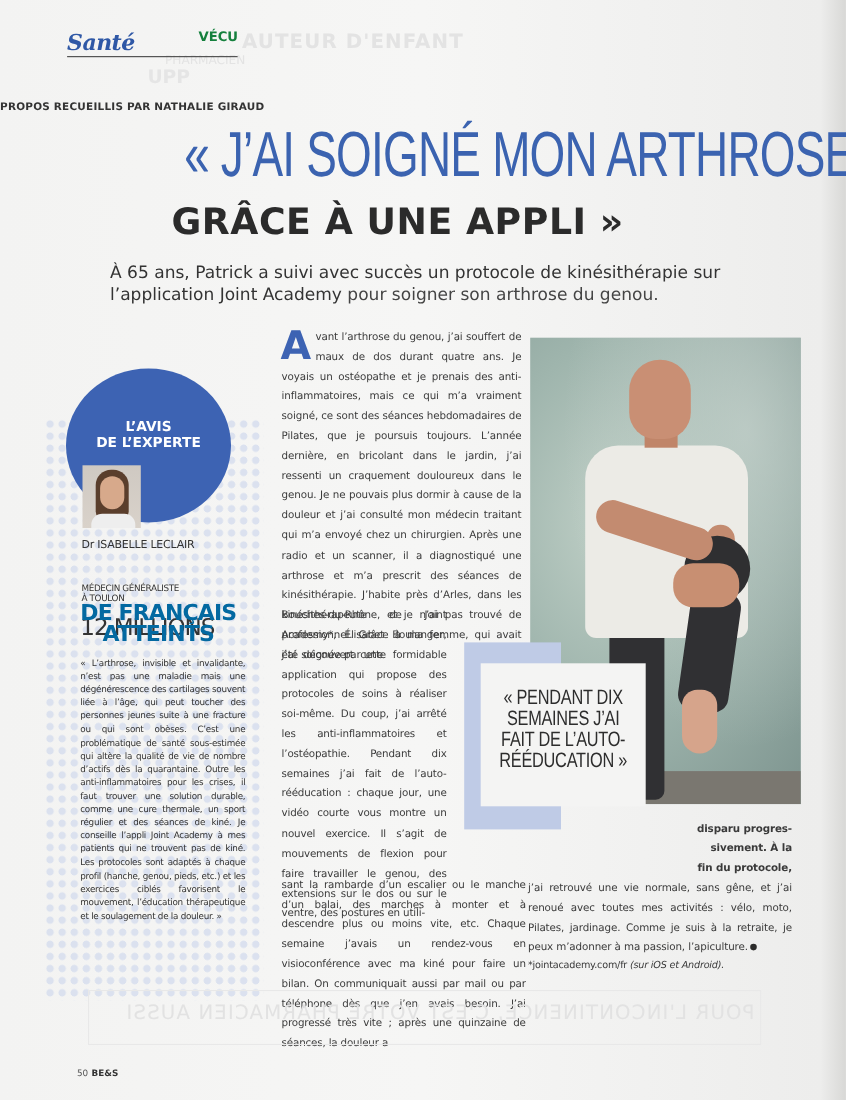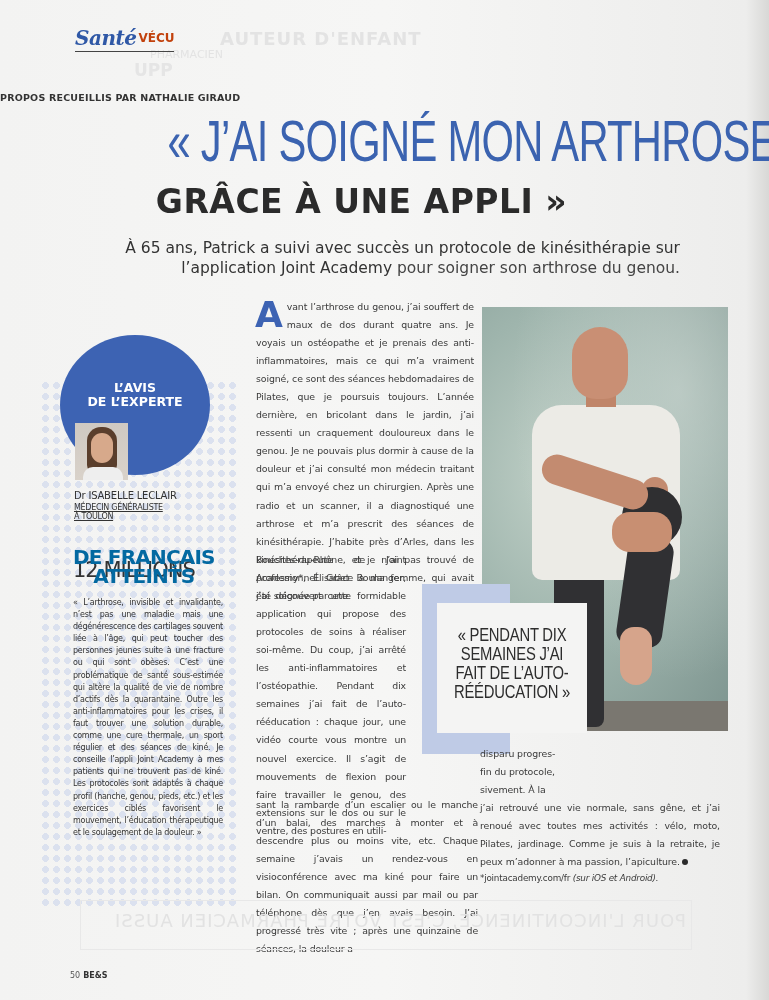--- a/index.html
+++ b/index.html
@@ -8,53 +8,53 @@
     background: #f4f4f3;
     font-family: "DejaVu Sans", sans-serif;
     color: #333;
   }
   .page-shade { position: absolute; inset: 0;
     background: linear-gradient(90deg, #f3f3f2 0%, #f6f6f5 50%, #ededec 97%, #d8d8d6 100%); }
   .ghost-top { position: absolute; left: 220px; top: 28px; font: bold 18px "DejaVu Sans", sans-serif; color: #e3e3e3; letter-spacing: 1px; }
   .ghost-top2 { position: absolute; left: 150px; top: 48px; font: 11px "DejaVu Sans", sans-serif; color: #e3e3e3; }
   .ghost-top3 { position: absolute; left: 134px; top: 60px; font: bold 17px "DejaVu Sans", sans-serif; color: #e5e5e5; }
 
-  .rubric { position: absolute; left: 75px; top: 26px; display: flex; align-items: center;
-    border-bottom: 1.5px solid #444; padding-bottom: 1px; }
+  .rubric { position: absolute; left: 61px; top: 26px; display: flex; align-items: flex-start;
+    border-bottom: 1.5px solid #444; padding-bottom: 1px; gap: 40px; }
   .rubric-main { font: italic bold 20px "DejaVu Serif", serif; color: #2f58a6; letter-spacing: -0.5px; }
-  .rubric-sub { font: bold 12px "DejaVu Sans", sans-serif; color: #c2410c; margin-left: 2px; }
+  .rubric-sub { font: bold 12px "DejaVu Sans", sans-serif; color: #15803d; margin-left: 18px; }
 
   .byline { position: absolute; left: 0; width: 769px; top: 92px; text-align: left;
     font: bold 9.5px "DejaVu Sans", sans-serif; color: #333; letter-spacing: 0.2px; }
 
   .title1 { position: absolute; left: 82px; top: 112px; width: 610px; text-align: center;
     font: 58px "Liberation Sans Narrow", "Liberation Sans", sans-serif; color: #3b63b0;
     transform: scaleX(0.72); transform-origin: center; white-space: nowrap; line-height: 1; letter-spacing: -1px; }
   .title2 { position: absolute; left: 0; width: 723px; top: 185px; text-align: center;
     font: bold 33px "DejaVu Sans", sans-serif; color: #2b2b2b; letter-spacing: 0.5px; line-height: 1; }
 
-  .standfirst { position: absolute; left: 100px; width: 580px; top: 238px; text-align: right;
+  .standfirst { position: absolute; left: 100px; width: 580px; top: 238px; text-align: left;
     font: 15.5px "DejaVu Sans", sans-serif; color: #333; line-height: 20px; }
   .standfirst .reg { color: #444; }
 
   
   .dots { position: absolute; left: 40px; top: 380px; width: 200px; height: 530px;
     background-image: radial-gradient(circle, #d8dfee 3.2px, transparent 3.6px);
     background-size: 11px 11px; opacity: 0.9; }
   .expert-circle { position: absolute; left: 60px; top: 335px; width: 150px; height: 140px; border-radius: 50%;
     background: #3d63b3; }
   .expert-label { position: absolute; left: 60px; top: 381px; width: 150px; text-align: center;
     font: bold 12.5px "DejaVu Sans", sans-serif; color: #fff; line-height: 14px; }
   .expert-photo { position: absolute; left: 75px; top: 423px; width: 53px; height: 57px;
     background: linear-gradient(180deg, #cfc9c2 0%, #d9d2ca 100%); overflow: hidden; }
   .expert-photo .hair { position: absolute; left: 12px; top: 4px; width: 30px; height: 46px; border-radius: 14px 14px 8px 8px; background: #5a3e2c; }
   .expert-photo .face { position: absolute; left: 16px; top: 10px; width: 22px; height: 30px; border-radius: 11px; background: #d7a98b; }
   .expert-photo .shirt { position: absolute; left: 8px; top: 44px; width: 40px; height: 20px; border-radius: 10px 10px 0 0; background: #eeeeee; }
   .expert-name { position: absolute; left: 74px; top: 490px; font: 10px "DejaVu Sans", sans-serif; color: #333; letter-spacing: -0.2px; }
-  .expert-role { position: absolute; left: 74px; top: 503px; font: 8px "DejaVu Sans", sans-serif; color: #333; line-height: 9px; letter-spacing: -0.3px; text-decoration: underline; }
+  .expert-role { position: absolute; left: 74px; top: 530px; font: 8px "DejaVu Sans", sans-serif; color: #333; line-height: 9px; letter-spacing: -0.3px; }
   .stat-1 { position: absolute; left: 73px; top: 526px; font: 21px "DejaVu Sans", sans-serif; color: #333; letter-spacing: -1px; margin-top: 32px; }
   .stat-2 { position: absolute; left: 73px; top: 548px; font: bold 20px "DejaVu Sans", sans-serif; color: #0369a1; line-height: 19px; letter-spacing: -0.8px; text-align: center; }
   .expert-quote { position: absolute; left: 73px; top: 597px; width: 150px;
     font: 8px "DejaVu Sans", sans-serif; color: #333; line-height: 12.1px; text-align: justify; letter-spacing: -0.25px; }
 
   
   .main-text { position: absolute; left: 256px; top: 298px; width: 218px;
     font: 9.4px "DejaVu Sans", sans-serif; color: #3a3a3a; line-height: 18.05px; text-align: justify; letter-spacing: -0.1px; }
   .dropcap { float: left; font: bold 36px "DejaVu Sans", sans-serif; color: #3d63b3; line-height: 30px; margin: 2px 4px 0 -1px; }
   .main-text-narrow { position: absolute; left: 256px; top: 551px; width: 150px;
@@ -79,21 +79,21 @@
   .person-foot { position: absolute; left: 138px; top: 320px; width: 32px; height: 58px; border-radius: 14px 14px 16px 16px; background: #d6a48b; }
 
   
   .pq-bracket { position: absolute; left: 422px; top: 584px; width: 88px; height: 170px; background: #bfcbe6; }
   .pq-box { position: absolute; left: 437px; top: 603px; width: 150px; height: 130px; background: #f4f4f3; }
   .pq-text { position: absolute; left: 437px; top: 625px; width: 150px; text-align: center;
     font: 19px "Liberation Sans Narrow", "Liberation Sans", sans-serif; color: #2d2d2d; line-height: 19px; transform: scaleX(0.78); transform-origin: center; letter-spacing: -0.3px; }
 
   .right-text { position: absolute; left: 480px; top: 745px; width: 240px;
     font: 9.4px "DejaVu Sans", sans-serif; color: #3a3a3a; line-height: 18px; text-align: justify; letter-spacing: -0.1px; }
-  .right-text .indent { display: block; text-align: left; }
+  .right-text .indent { display: block; text-align: right; font-weight: bold; }
   .dot { display: inline-block; width: 6px; height: 6px; border-radius: 50%; background: #2b2b2b; margin-left: 2px; vertical-align: 0px; }
   .footnote { position: absolute; left: 480px; top: 873px; font: 8.8px "DejaVu Sans", sans-serif; color: #3a3a3a; letter-spacing: -0.2px; }
   .footnote em { font-style: italic; }
 
   .ghost-bottom { position: absolute; left: 86px; top: 910px; width: 600px; font: 18px "DejaVu Sans", sans-serif; color: #e2e2e2;
     transform: scaleX(-1); letter-spacing: 1px; white-space: nowrap; }
   .ghost-box { position: absolute; left: 80px; top: 900px; width: 610px; height: 48px; border: 1px solid #e8e8e8; }
 
   .folio { position: absolute; left: 70px; top: 971px; font: 8px "DejaVu Sans", sans-serif; color: #555; }
   .folio b { font: bold 8px "DejaVu Sans", sans-serif; color: #333; margin-left: 3px; }
@@ -158,22 +158,22 @@
   <div class="person-hands"></div>
   <div class="person-foot"></div>
 </div>
 
 <div class="pq-bracket"></div>
 <div class="pq-box"></div>
 <div class="pq-text">« PENDANT DIX SEMAINES J’AI FAIT DE L’AUTO-RÉÉDUCATION »</div>
 
 <div class="right-text">
   <span class="indent">disparu progres-</span>
+  <span class="indent">sivement. À la</span>
   <span class="indent">fin du protocole,</span>
-  <span class="indent">sivement. À la</span>
   <span>j’ai retrouvé une vie normale, sans gêne, et j’ai renoué avec toutes mes activités : vélo, moto, Pilates, jardinage. Comme je suis à la retraite, je peux m’adonner à ma passion, l’apiculture.</span><span class="dot"></span>
 </div>
 <div class="footnote"><span>*jointacademy.com/fr</span><em> (sur iOS et Android).</em></div>
 
 <div class="ghost-box"></div>
 <div class="ghost-bottom">POUR L'INCONTINENCE, C'EST VOTRE PHARMACIEN AUSSI</div>
 
 <div class="folio"><span>50</span><b>BE&amp;S</b></div>
 
 </body></html>

